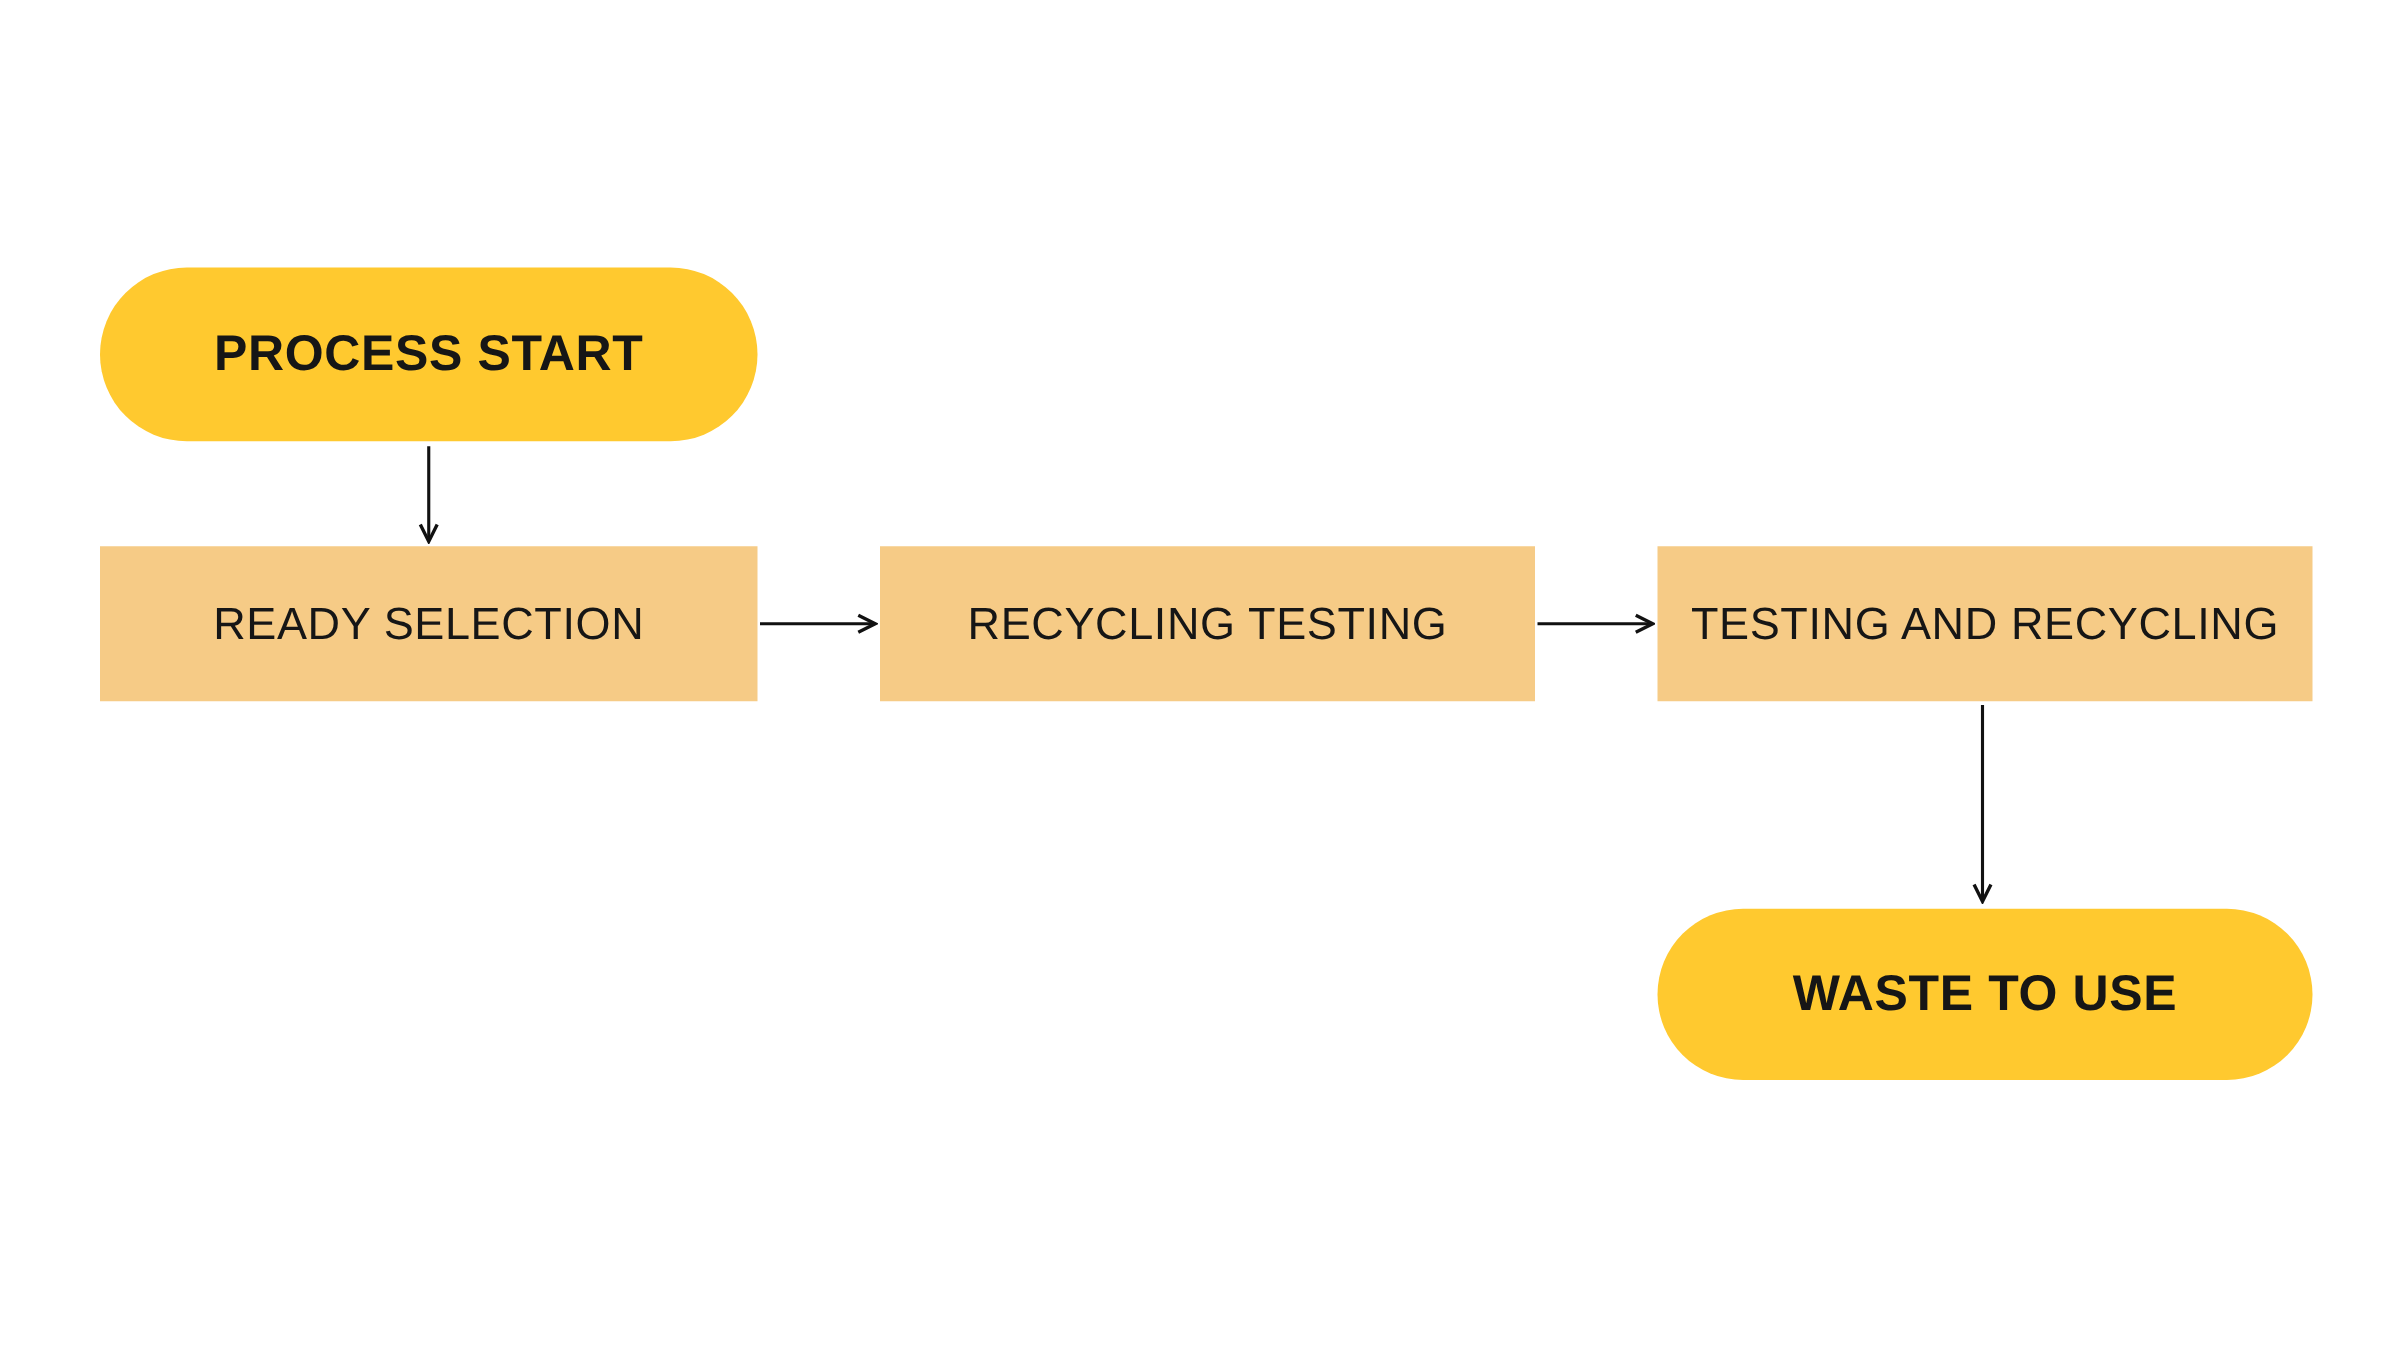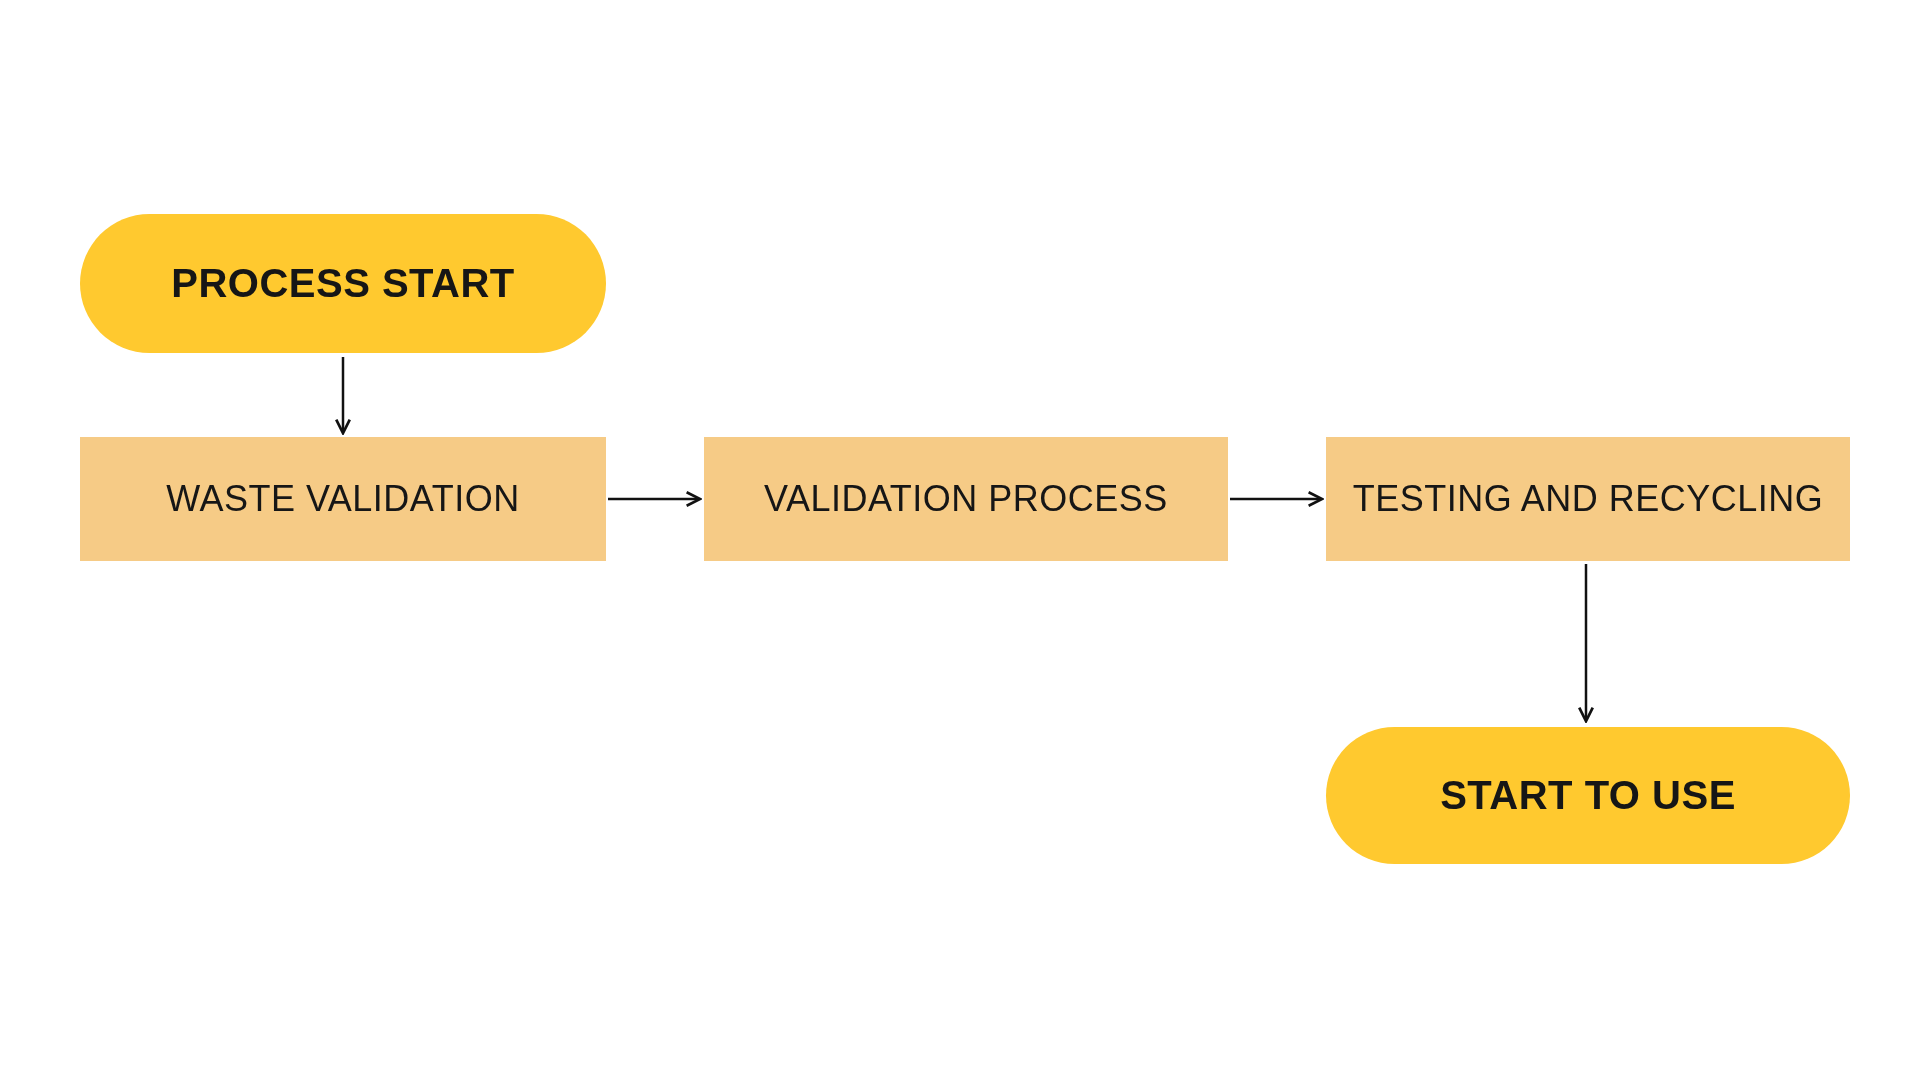--- a/index.html
+++ b/index.html
@@ -79,28 +79,28 @@
     <path class="edge" d="M608,499 L699,499" marker-end="url(#arrow-head)"></path>
     <path class="edge" d="M1230,499 L1321,499" marker-end="url(#arrow-head)"></path>
     <path class="edge" d="M1586,564 L1586,720" marker-end="url(#arrow-head)"></path>
   </svg>
 
   <div class="node terminal" id="node-start">
     <span class="label">PROCESS START</span>
   </div>
 
   <div class="node process" id="node-waste">
-    <span class="label">WASTE VALIDATION</span>
+    <span class="label">READY SELECTION</span>
   </div>
 
   <div class="node process" id="node-recycle">
-    <span class="label">VALIDATION PROCESS</span>
+    <span class="label">RECYCLING TESTING</span>
   </div>
 
   <div class="node process" id="node-testing">
     <span class="label">TESTING AND RECYCLING</span>
   </div>
 
   <div class="node terminal" id="node-ready">
-    <span class="label">START TO USE</span>
+    <span class="label">WASTE TO USE</span>
   </div>
 
 </div>
 
 </body></html>

